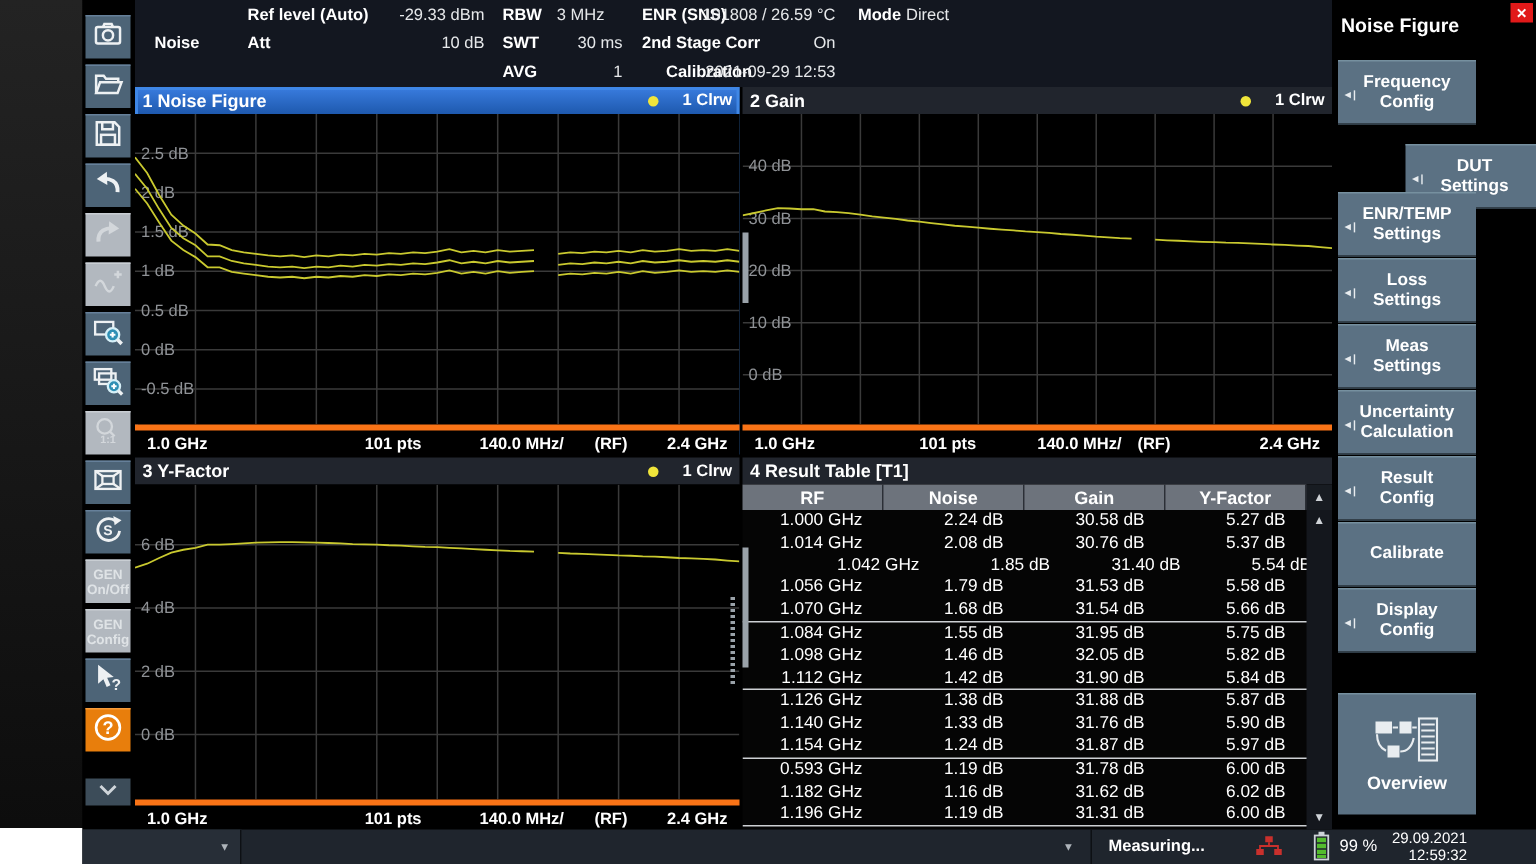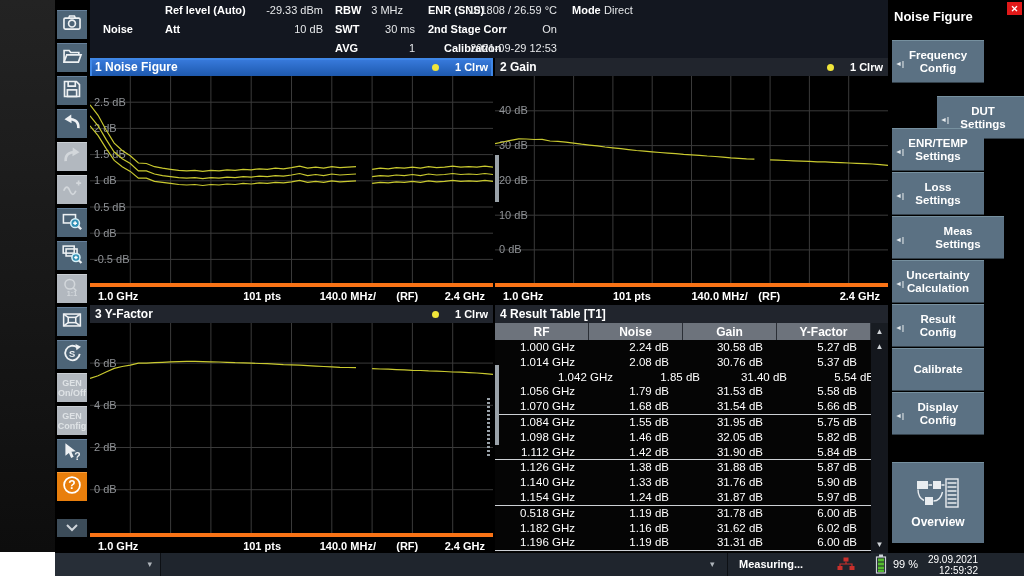--- a/index.html
+++ b/index.html
@@ -422,21 +422,21 @@
             <div class="tcell" style="width: 94px;">31.76 dB</div>
             <div class="tcell" style="width: 94px;">5.90 dB</div>
           </div>
           <div class="trow sep">
             <div class="tcell" style="width: 94px;">1.154 GHz</div>
             <div class="tcell" style="width: 94px;">1.24 dB</div>
             <div class="tcell" style="width: 94px;">31.87 dB</div>
             <div class="tcell" style="width: 94px;">5.97 dB</div>
           </div>
           <div class="trow">
-            <div class="tcell" style="width: 94px;">0.518 GHz</div>
+            <div class="tcell" style="width: 94px;">0.593 GHz</div>
             <div class="tcell" style="width: 94px;">1.19 dB</div>
             <div class="tcell" style="width: 94px;">31.78 dB</div>
             <div class="tcell" style="width: 94px;">6.00 dB</div>
           </div>
           <div class="trow">
             <div class="tcell" style="width: 94px;">1.182 GHz</div>
             <div class="tcell" style="width: 94px;">1.16 dB</div>
             <div class="tcell" style="width: 94px;">31.62 dB</div>
             <div class="tcell" style="width: 94px;">6.02 dB</div>
           </div>
@@ -475,21 +475,21 @@
         <div class="sbtn" style="top: 128px;">
           <span class="glyph">◄|</span>
           <div>ENR/TEMP</div>
           <div>Settings</div>
         </div>
         <div class="sbtn" style="top: 172px;">
           <span class="glyph">◄|</span>
           <div>Loss</div>
           <div>Settings</div>
         </div>
-        <div class="sbtn" style="top: 216px; padding-left: 20px;">
+        <div class="sbtn" style="top: 216px;">
           <span class="glyph">◄|</span>
           <div>Meas</div>
           <div>Settings</div>
         </div>
         <div class="sbtn" style="top: 260px;">
           <span class="glyph">◄|</span>
           <div>Uncertainty</div>
           <div>Calculation</div>
         </div>
         <div class="sbtn" style="top: 304px;">

